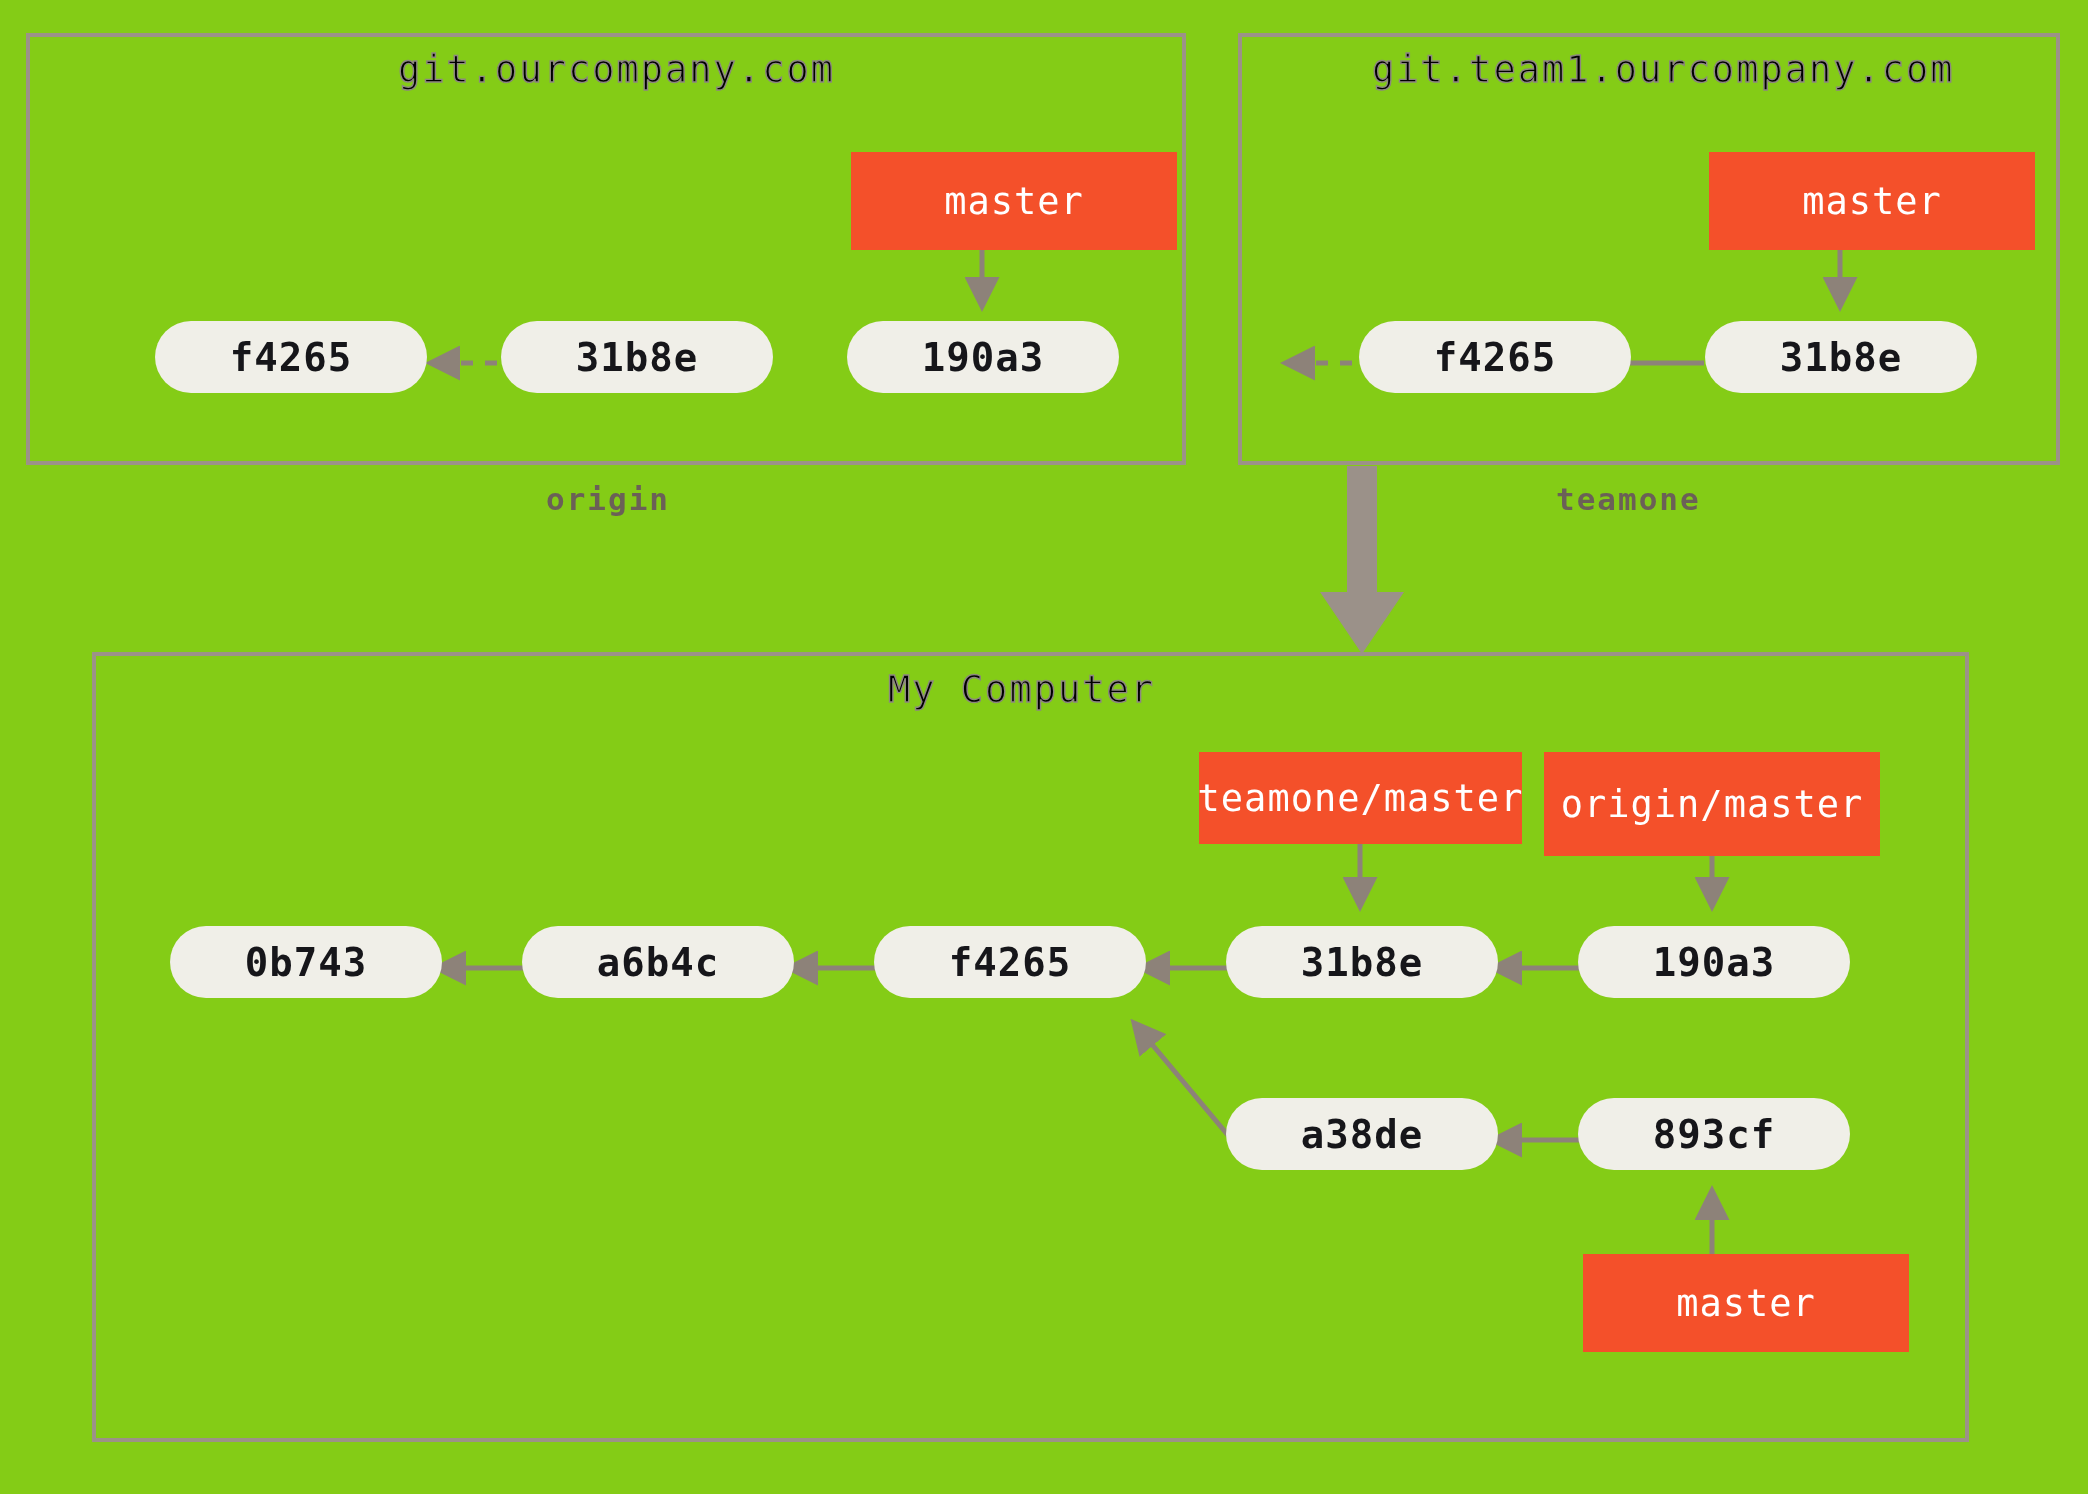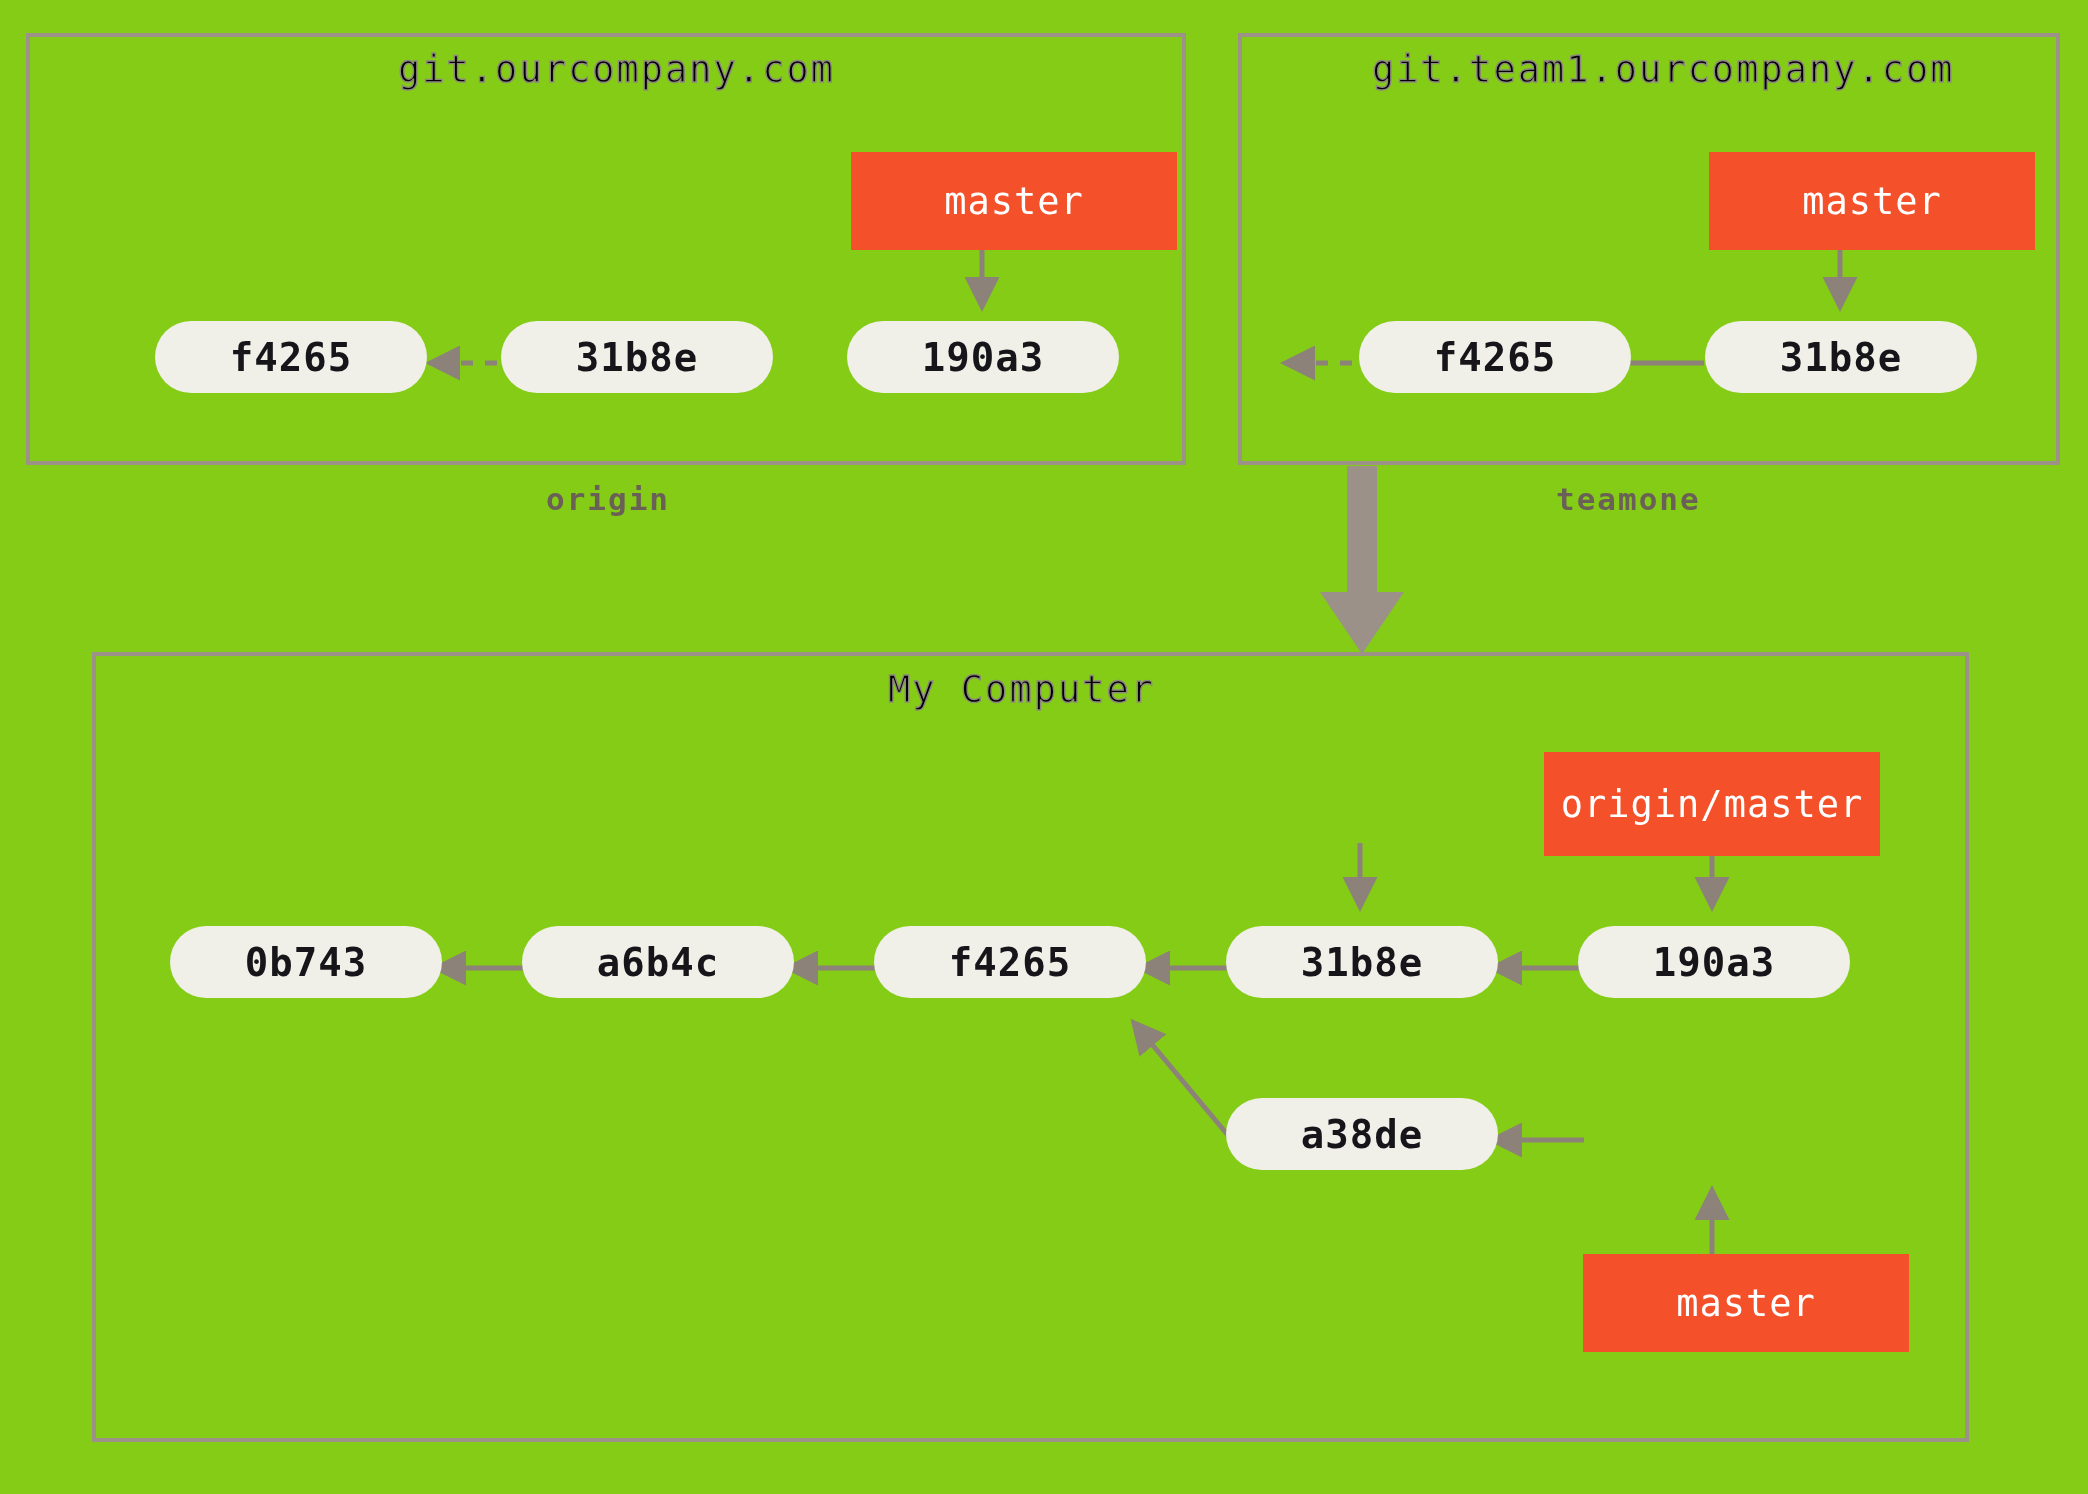--- a/index.html
+++ b/index.html
@@ -175,23 +175,25 @@
 
   <div class="branch" style="left:1709px; top:152px; width:326px; height:98px;">master</div>
 
   <div class="commit" style="left:1359px; top:321px;">f4265</div>
   <div class="commit" style="left:1705px; top:321px;">31b8e</div>
 
 
   <div class="repo-frame" id="frame-mycomp"></div>
   <div class="frame-title" id="title-mycomp">My Computer</div>
 
+  <div class="branch" style="left:1199px; top:752px; width:323px; height:92px;">teamone/master</div>
   <div class="branch" style="left:1544px; top:752px; width:336px; height:104px;">origin/master</div>
   <div class="branch" style="left:1583px; top:1254px; width:326px; height:98px;">master</div>
 
   <div class="commit" style="left:170px; top:926px;">0b743</div>
   <div class="commit" style="left:522px; top:926px;">a6b4c</div>
   <div class="commit" style="left:874px; top:926px;">f4265</div>
   <div class="commit" style="left:1226px; top:926px;">31b8e</div>
   <div class="commit" style="left:1578px; top:926px;">190a3</div>
   <div class="commit" style="left:1226px; top:1098px;">a38de</div>
+  <div class="commit" style="left:1578px; top:1098px;">893cf</div>
 
 </div>
 
 </body></html>

